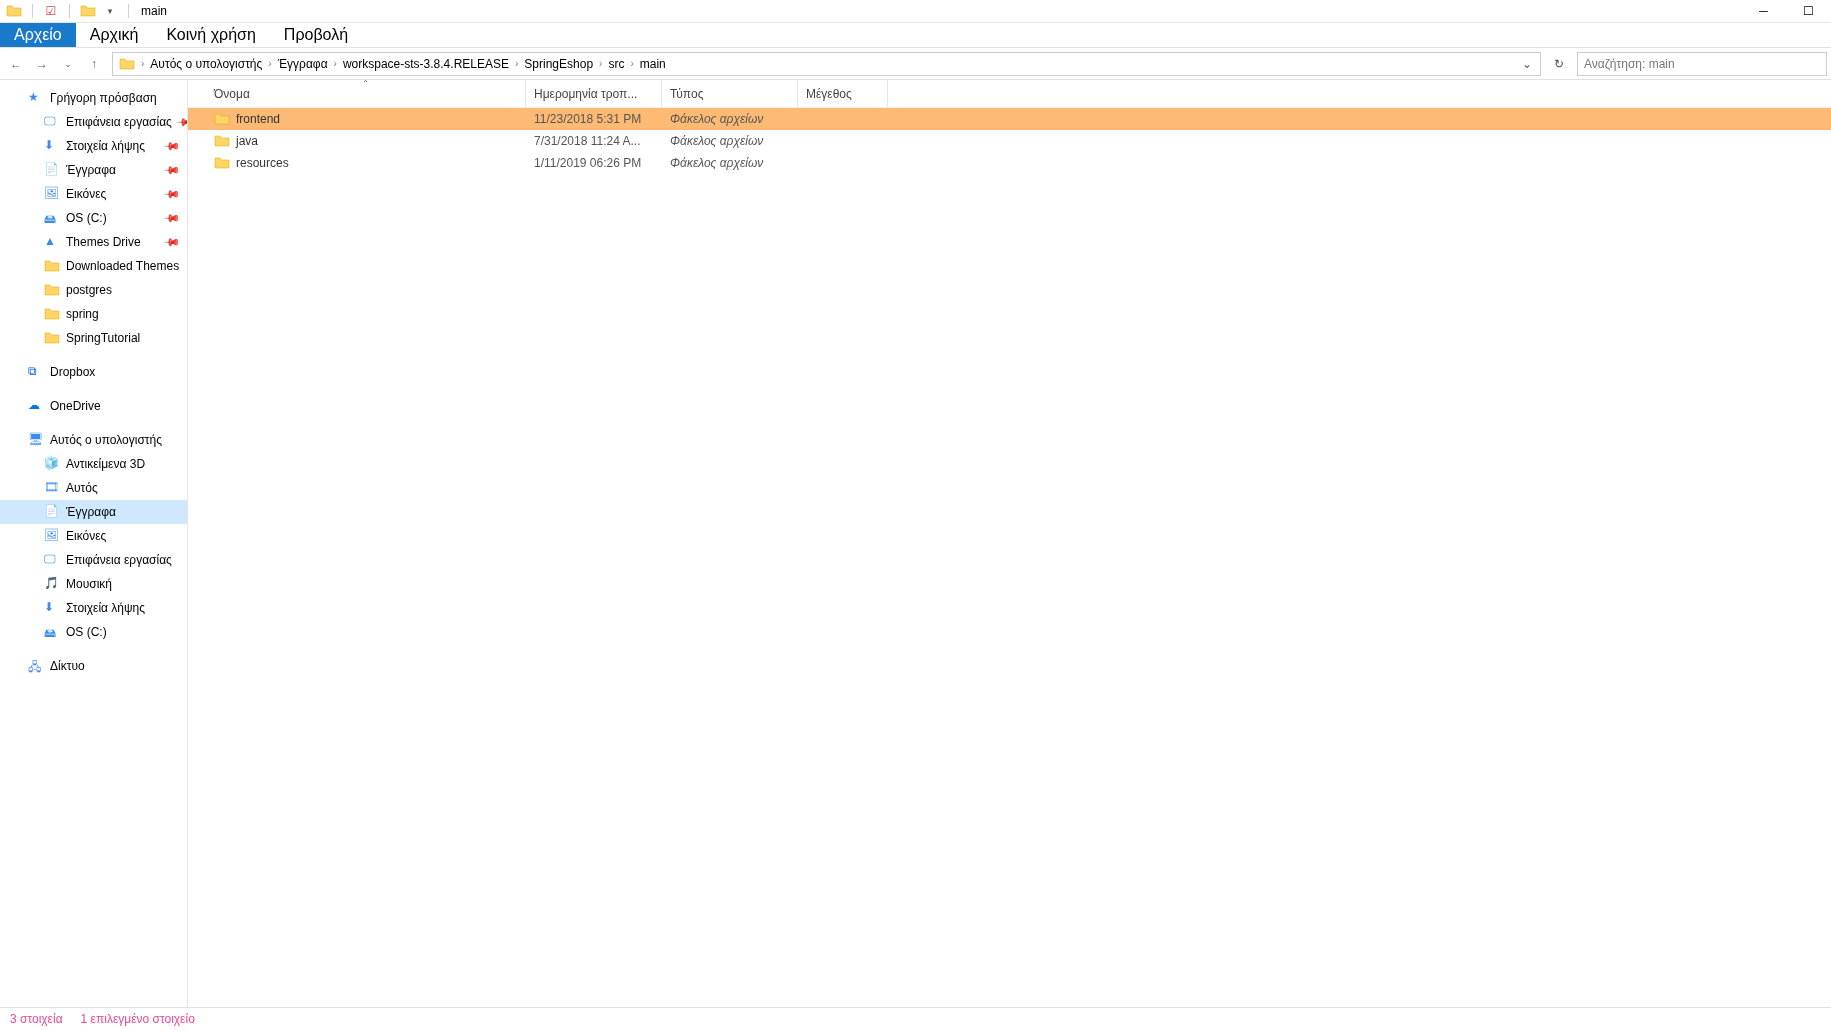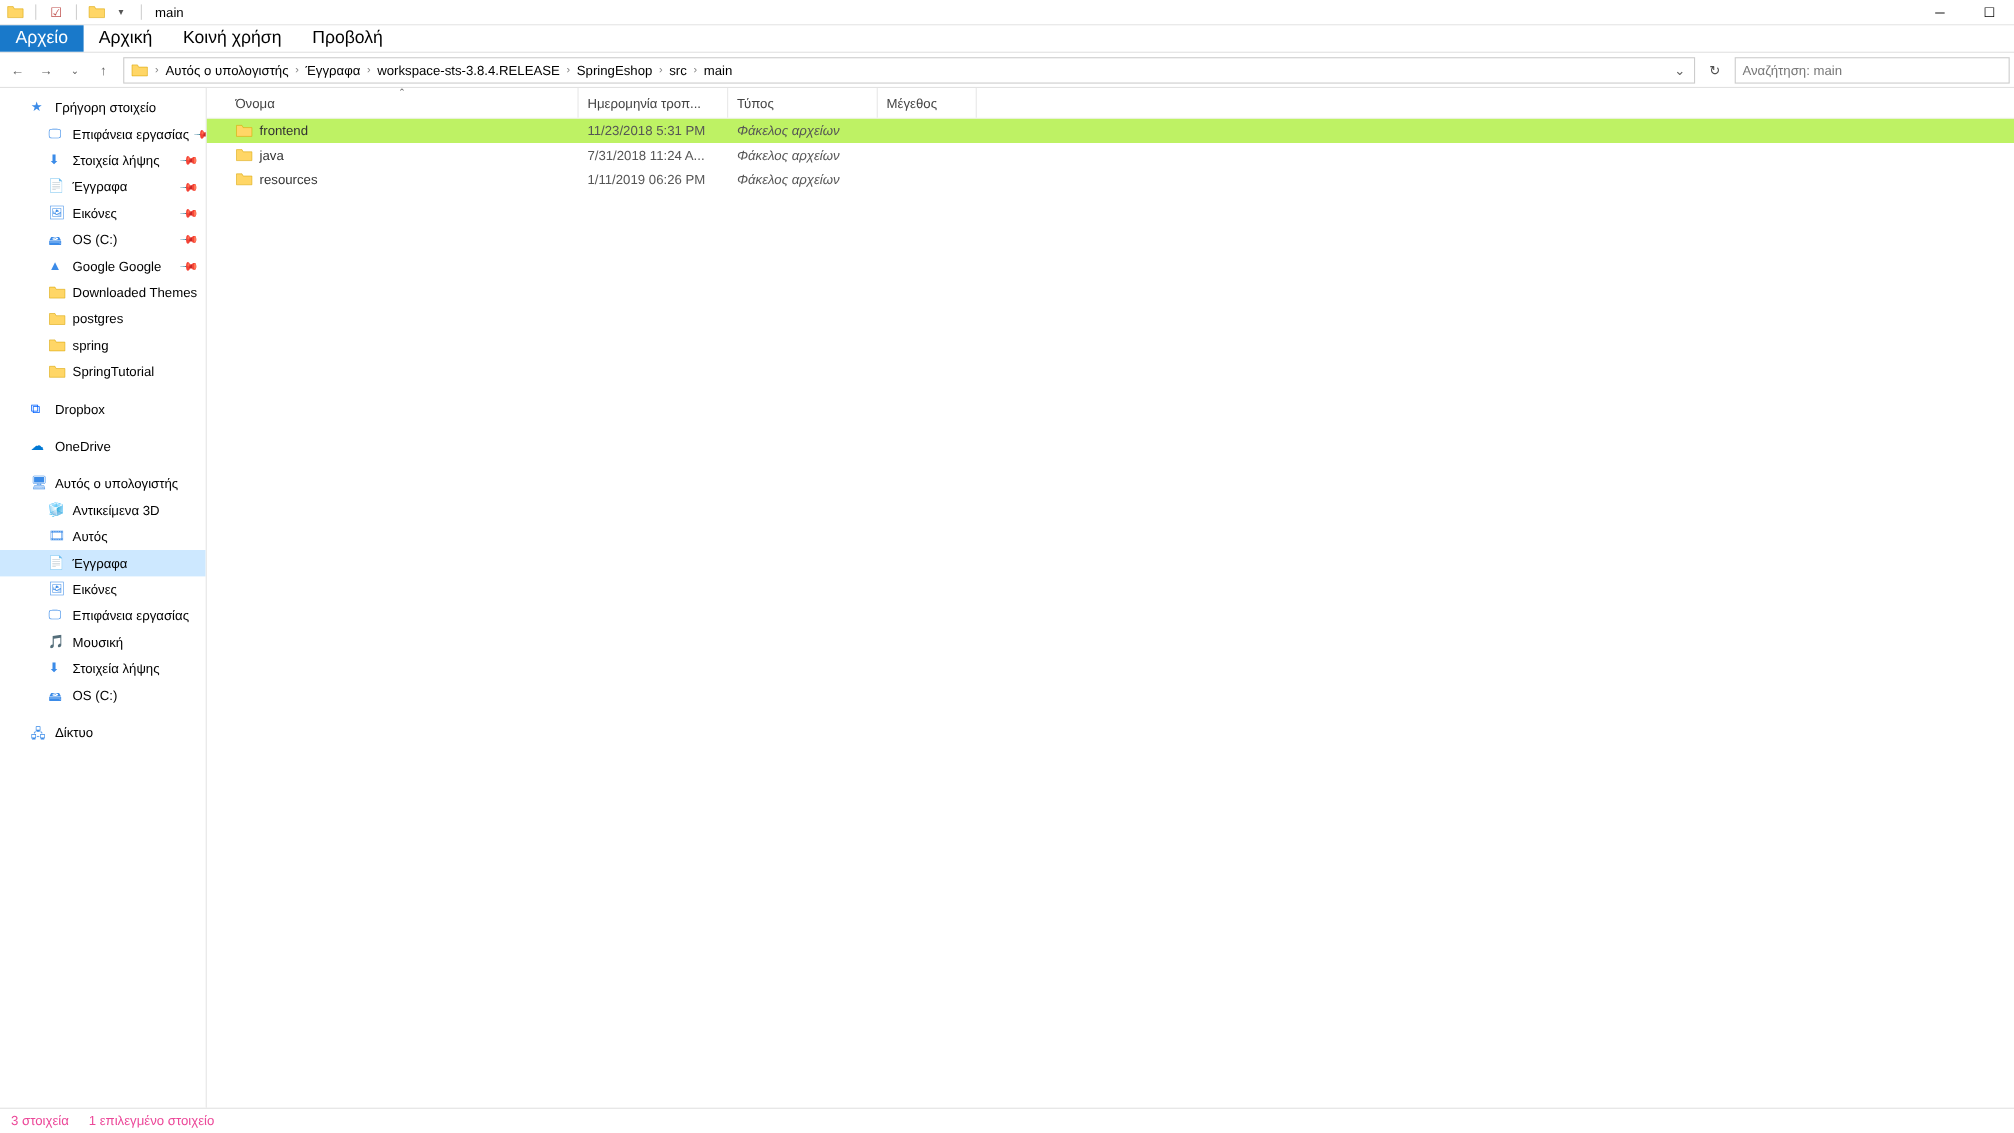--- a/index.html
+++ b/index.html
@@ -48,21 +48,21 @@
 .content { flex: 1; display: flex; flex-direction: column; }
 .col-headers { height: 28px; display: flex; align-items: center; border-bottom: 1px solid #f0f0f0; color: #444; padding-left: 18px; }
 .col-headers .col { padding: 0 8px; border-right: 1px solid #e8e8e8; height: 100%; display: flex; align-items: center; position: relative; }
 .col-headers .col .sort { position: absolute; top: -1px; left: 50%; transform: translateX(-50%); font-size: 8px; color: #555; }
 .col.name { width: 320px; }
 .col.date { width: 136px; }
 .col.type { width: 136px; }
 .col.size { width: 90px; align-items: center; }
 .rows { flex: 1; }
 .file-row { height: 22px; display: flex; align-items: center; padding-left: 18px; }
-.file-row.selected { background: #bef264; }
+.file-row.selected { background: #fdba74; }
 .file-row .cell { padding: 0 8px; overflow: hidden; white-space: nowrap; text-overflow: ellipsis; color: #333; }
 .file-row .cell.name { width: 320px; display: flex; align-items: center; gap: 6px; }
 .file-row .cell.date { width: 136px; color: #555; }
 .file-row .cell.type { width: 136px; color: #555; font-style: italic; }
 .file-row .cell.size { width: 90px; text-align: right; }
 .folder-ico { width: 16px; height: 16px; }
 
 
 .status-bar { height: 23px; border-top: 1px solid #e1e1e1; display: flex; align-items: center; padding: 0 10px; gap: 18px; color: #ec4899; font-size: 12px; }
 
@@ -134,21 +134,21 @@
   <div class="search-box">
     <span>Αναζήτηση: main</span>
   </div>
 </div>
 
 <div class="main">
 
   <div class="sidebar">
     <div class="side-item l1">
       <span class="ico" style="color:#3b8be8">★</span>
-      <span style="font-weight:400">Γρήγορη στοιχείο</span>
+      <span style="font-weight:400">Γρήγορη πρόσβαση</span>
     </div>
     <div id="quick-items">
         <div class="side-item l2">
           <span class="ico"><span style="font-size:12px;color:#3b8be8">🖵</span></span>
           <span>Επιφάνεια εργασίας</span>
           <span class="pin">📌</span>
         </div>
         <div class="side-item l2">
           <span class="ico"><span style="font-size:12px;color:#3b8be8">⬇</span></span>
           <span>Στοιχεία λήψης</span>
@@ -164,21 +164,21 @@
           <span>Εικόνες</span>
           <span class="pin">📌</span>
         </div>
         <div class="side-item l2">
           <span class="ico"><span style="font-size:12px;color:#3b8be8">🖴</span></span>
           <span>OS (C:)</span>
           <span class="pin">📌</span>
         </div>
         <div class="side-item l2">
           <span class="ico"><span style="font-size:12px;color:#3b8be8">▲</span></span>
-          <span>Google Google</span>
+          <span>Themes Drive</span>
           <span class="pin">📌</span>
         </div>
         <div class="side-item l2">
           <span class="ico"><svg viewBox="0 0 16 16">
               <path class="svg-folder" d="M1 3h5l1 2h8v8H1z"></path>
             </svg></span>
           <span>Downloaded Themes</span>
         </div>
         <div class="side-item l2">
           <span class="ico"><svg viewBox="0 0 16 16">

